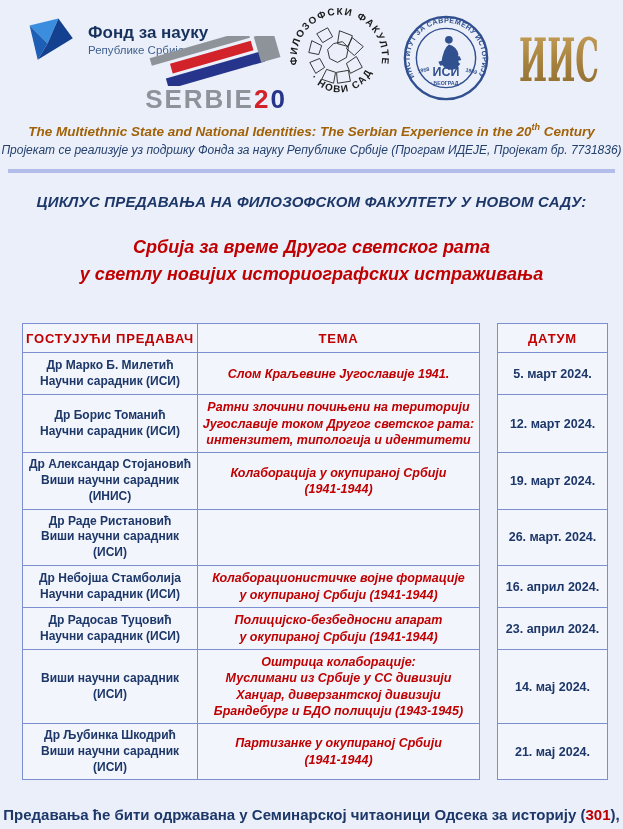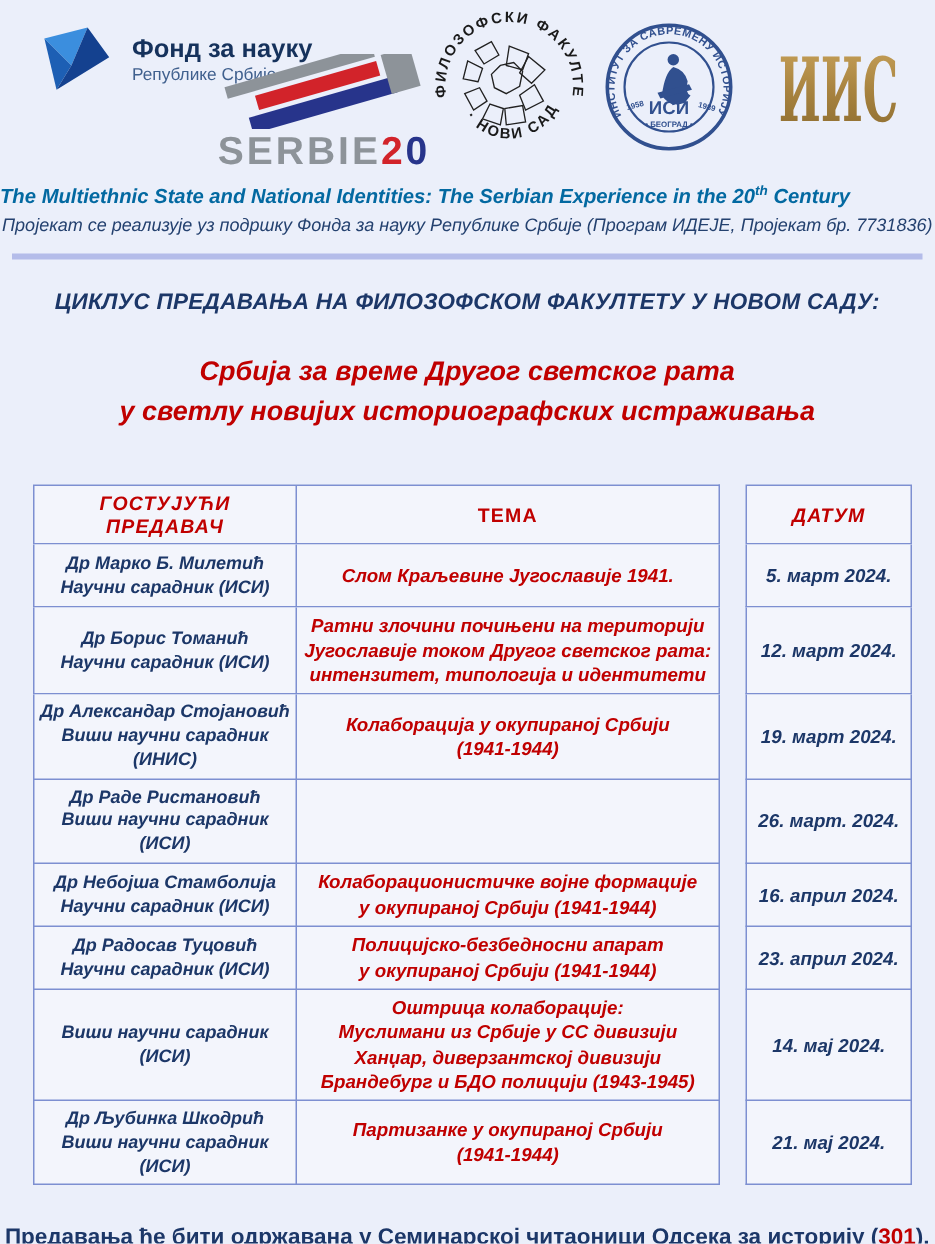--- a/index.html
+++ b/index.html
@@ -27,22 +27,22 @@
   .fond-sub{font-size:11.5px;color:#40608e;margin-top:1px;}
   .serbie{left:140px;top:36px;width:152px;text-align:center;}
   .serbie-word{font-size:26px;font-weight:bold;letter-spacing:2px;color:#8d9399;line-height:1;margin-top:-4px;}
   .serbie-word .d2{color:#d2232a;}
   .serbie-word .d0{color:#27348b;}
   .ffseal{left:290px;top:7px;}
   .isiseal{left:402px;top:12px;}
   .iis{left:516px;top:20px;}
   
   .proj-en{
-    text-align:left;font-size:13.5px;font-weight:bold;font-style:italic;
-    color:#0369a1;margin-top:4px;
+    text-align:center;font-size:13.5px;font-weight:bold;font-style:italic;
+    color:#a16207;margin-top:4px;
   }
   .proj-en sup{font-size:9px;}
   .proj-sr{
     text-align:center;font-size:12px;font-style:italic;color:#24416f;
     margin-top:4px;
   }
   .rule{height:4px;background:#b4bce9;margin:12px 8px 0 8px;}
   
   .cycle-heading{
     text-align:center;font-size:15px;font-weight:bold;font-style:italic;
@@ -58,21 +58,21 @@
     grid-template-columns:176px 282px 17px 111px;
     margin:34px 0 0 22px;
   }
   .c{
     background:var(--cellbg);
     border-right:1.5px solid var(--border);
     border-bottom:1.5px solid var(--border);
     display:flex;flex-direction:column;justify-content:center;align-items:center;
     text-align:center;
   }
-  .c.sp,.c.dt{border-left:1.5px solid var(--border);font-style:italic;}
+  .c.sp,.c.dt{border-left:1.5px solid var(--border);}
   .c.hdr{border-top:1.5px solid var(--border);min-height:30px;padding:4px 2px;
     font-size:13px;font-weight:bold;color:var(--red);letter-spacing:0.8px;}
   .gap{background:transparent;border:none;}
   .c.sp:not(.hdr){min-height:42px;padding:4px;font-size:12px;font-weight:bold;
     color:var(--navy);line-height:1.32;}
   .c.tp:not(.hdr){min-height:42px;padding:4px;font-size:12.5px;font-weight:bold;
     font-style:italic;color:var(--red);line-height:1.3;}
   .c.dt:not(.hdr){min-height:42px;padding:4px 2px;font-size:12.5px;font-weight:bold;
     color:var(--navy);}
   .c div{white-space:nowrap;}

